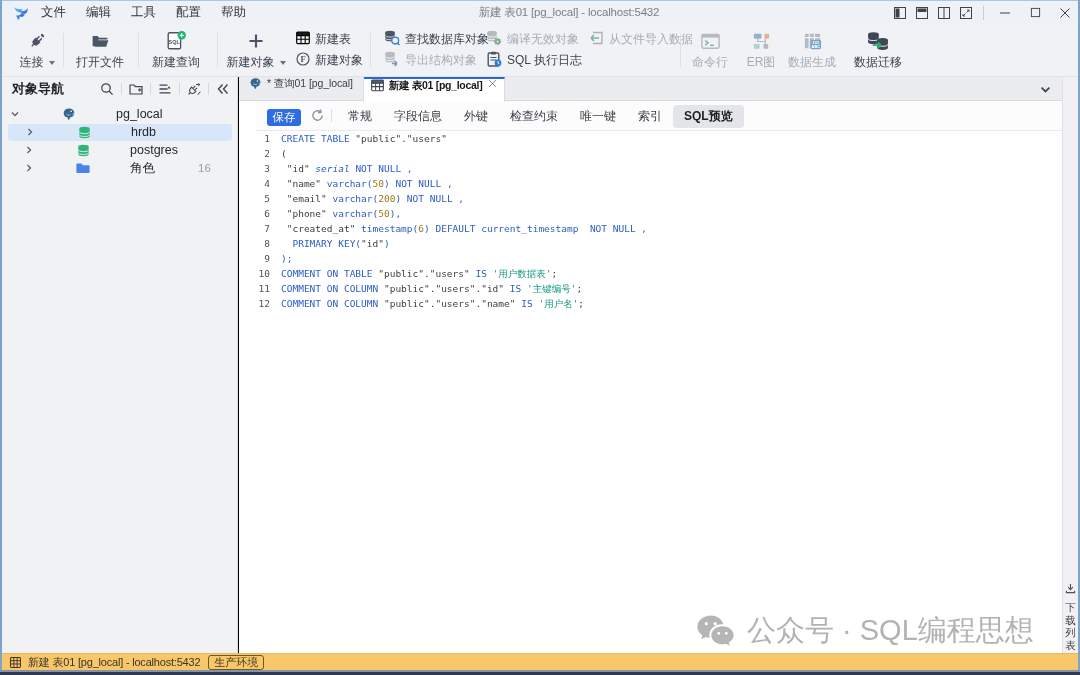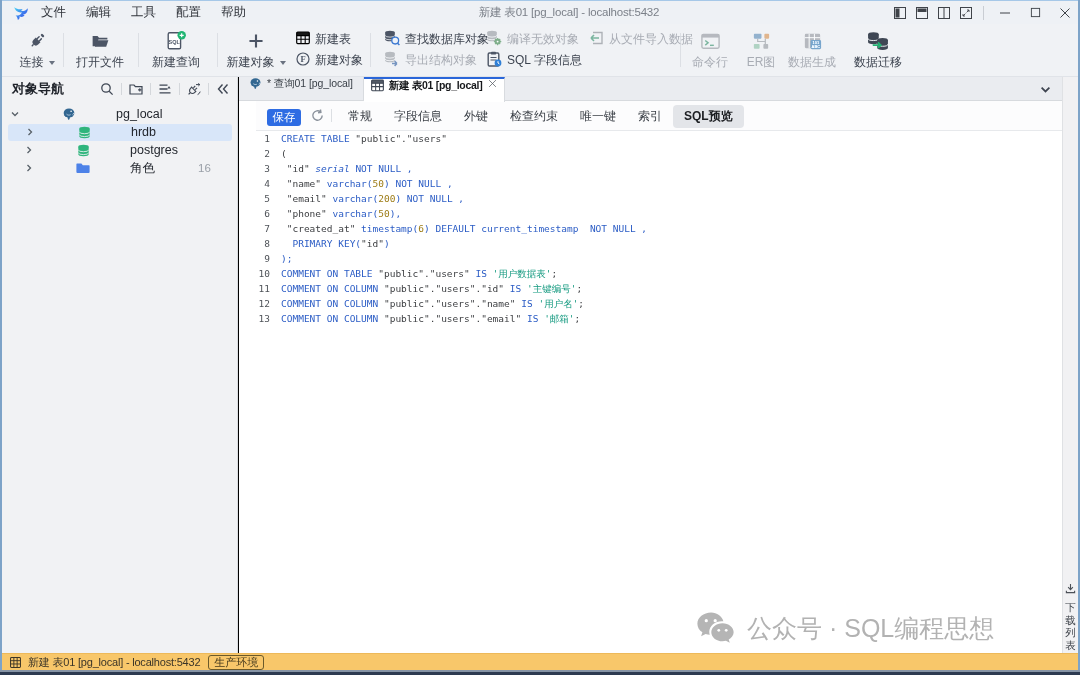--- a/index.html
+++ b/index.html
@@ -87,21 +87,21 @@
   .lnum { position:absolute; left:0; top:0; width:31px; text-align:right; color:#4f5359; }
   .ltext { position:absolute; left:42px; top:0; }
   .tok-k { color:#2b5cc5; }
   .tok-id { color:#3c3e41; }
   .tok-n { color:#9d7c16; }
   .tok-s { color:#13997f; }
   .tok-it { color:#2b5cc5; font-style:italic; }
 
   
   .watermark { position:absolute; left:694px; top:611px; display:flex; align-items:center; color:#b5b5b5; z-index:5; }
-  .watermark .wm-text { font-size:25px; margin-left:9px; white-space:nowrap; color:#b2b2b2; }
+  .watermark .wm-text { font-size:29px; margin-left:9px; white-space:nowrap; color:#b2b2b2; }
 
   
   .statusbar { position:absolute; left:0; top:653px; width:1080px; height:18px; background:#f8c76a; border-top:1px solid #edb95a; display:flex; align-items:center; z-index:20; }
   .sb-icon { margin-left:10px; color:#3c3526; display:flex; }
   .sb-text { margin-left:7px; font-size:11px; letter-spacing:-0.2px; color:#3a3428; white-space:nowrap; }
   .sb-badge { margin-left:8px; font-size:11px; color:#453a1c; border:1px solid #6b5a2a; border-radius:3px; padding:0px 5px; line-height:13px; }
 </style>
 </head>
 <body>
 
@@ -454,21 +454,21 @@
       <div class="tb-small disabled" style="left: 484px; top: 7px;">
         <span class="tb-icon"><svg width="16" height="16">
             <use href="#sym-db-gear"></use>
           </svg></span>
         <span class="tb-label">编译无效对象</span>
       </div>
       <div class="tb-small" style="left: 484px; top: 28px;">
         <span class="tb-icon"><svg width="16" height="16">
             <use href="#sym-clip-clock"></use>
           </svg></span>
-        <span class="tb-label">SQL 字段信息</span>
+        <span class="tb-label">SQL 执行日志</span>
       </div>
       <div class="tb-small disabled" style="left: 586px; top: 7px;">
         <span class="tb-icon"><svg width="16" height="16">
             <use href="#sym-import"></use>
           </svg></span>
         <span class="tb-label">从文件导入数据</span>
       </div>
       <div class="tb-big disabled" style="left: 688px; width: 40px;">
         <div class="tb-icon">
           <svg width="21" height="21">
@@ -649,21 +649,20 @@
           <div class="code-line"><span class="lnum">3</span><span class="ltext"><span class="tok-id"> "id" </span><span class="tok-it">serial</span><span class="tok-k"> NOT NULL ,</span></span></div>
           <div class="code-line"><span class="lnum">4</span><span class="ltext"><span class="tok-id"> "name" </span><span class="tok-k">varchar(</span><span class="tok-n">50</span><span class="tok-k">) NOT NULL ,</span></span></div>
           <div class="code-line"><span class="lnum">5</span><span class="ltext"><span class="tok-id"> "email" </span><span class="tok-k">varchar(</span><span class="tok-n">200</span><span class="tok-k">) NOT NULL ,</span></span></div>
           <div class="code-line"><span class="lnum">6</span><span class="ltext"><span class="tok-id"> "phone" </span><span class="tok-k">varchar(</span><span class="tok-n">50</span><span class="tok-k">),</span></span></div>
           <div class="code-line"><span class="lnum">7</span><span class="ltext"><span class="tok-id"> "created_at" </span><span class="tok-k">timestamp(</span><span class="tok-n">6</span><span class="tok-k">) DEFAULT current_timestamp  NOT NULL ,</span></span></div>
           <div class="code-line"><span class="lnum">8</span><span class="ltext"><span class="tok-id">  </span><span class="tok-k">PRIMARY KEY(</span><span class="tok-id">"id"</span><span class="tok-k">)</span></span></div>
           <div class="code-line"><span class="lnum">9</span><span class="ltext"><span class="tok-k">);</span></span></div>
           <div class="code-line"><span class="lnum">10</span><span class="ltext"><span class="tok-k">COMMENT ON TABLE</span><span class="tok-id"> "public"."users" </span><span class="tok-k">IS</span><span class="tok-s"> '用户数据表'</span><span class="tok-id">;</span></span></div>
           <div class="code-line"><span class="lnum">11</span><span class="ltext"><span class="tok-k">COMMENT ON COLUMN</span><span class="tok-id"> "public"."users"."id" </span><span class="tok-k">IS</span><span class="tok-s"> '主键编号'</span><span class="tok-id">;</span></span></div>
           <div class="code-line"><span class="lnum">12</span><span class="ltext"><span class="tok-k">COMMENT ON COLUMN</span><span class="tok-id"> "public"."users"."name" </span><span class="tok-k">IS</span><span class="tok-s"> '用户名'</span><span class="tok-id">;</span></span></div>
-          <div class="code-line"><span class="lnum">13</span><span class="ltext"><span class="tok-k">COMMENT ON COLUMN</span><span class="tok-id"> "public"."users"."email" </span><span class="tok-k">IS</span><span class="tok-s"> '邮箱'</span><span class="tok-id">;</span></span></div>
         </div>
     </div>
 
     <div class="strip">
       <div class="strip-tab">
         <span class="dl-ico"><svg width="11" height="11">
               <use href="#sym-download"></use>
             </svg></span>
         <span id="dl-label">
             <div class="vchar">下</div>

